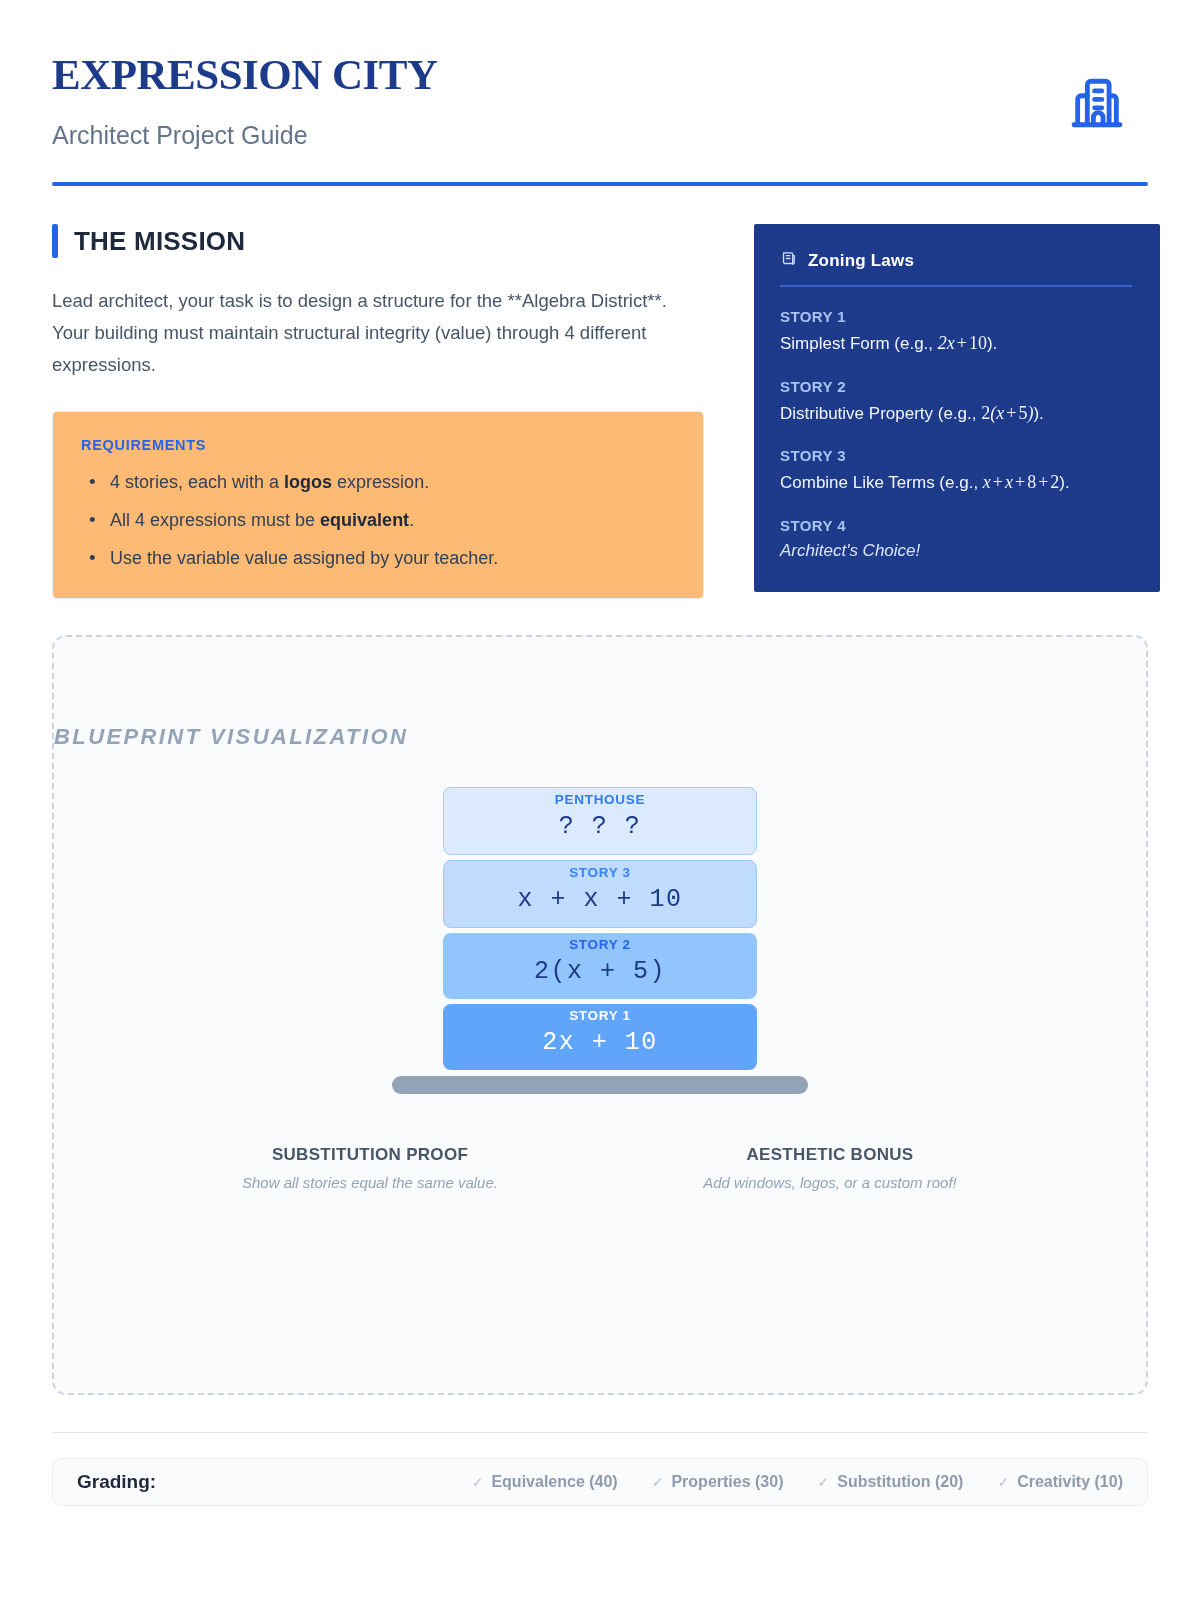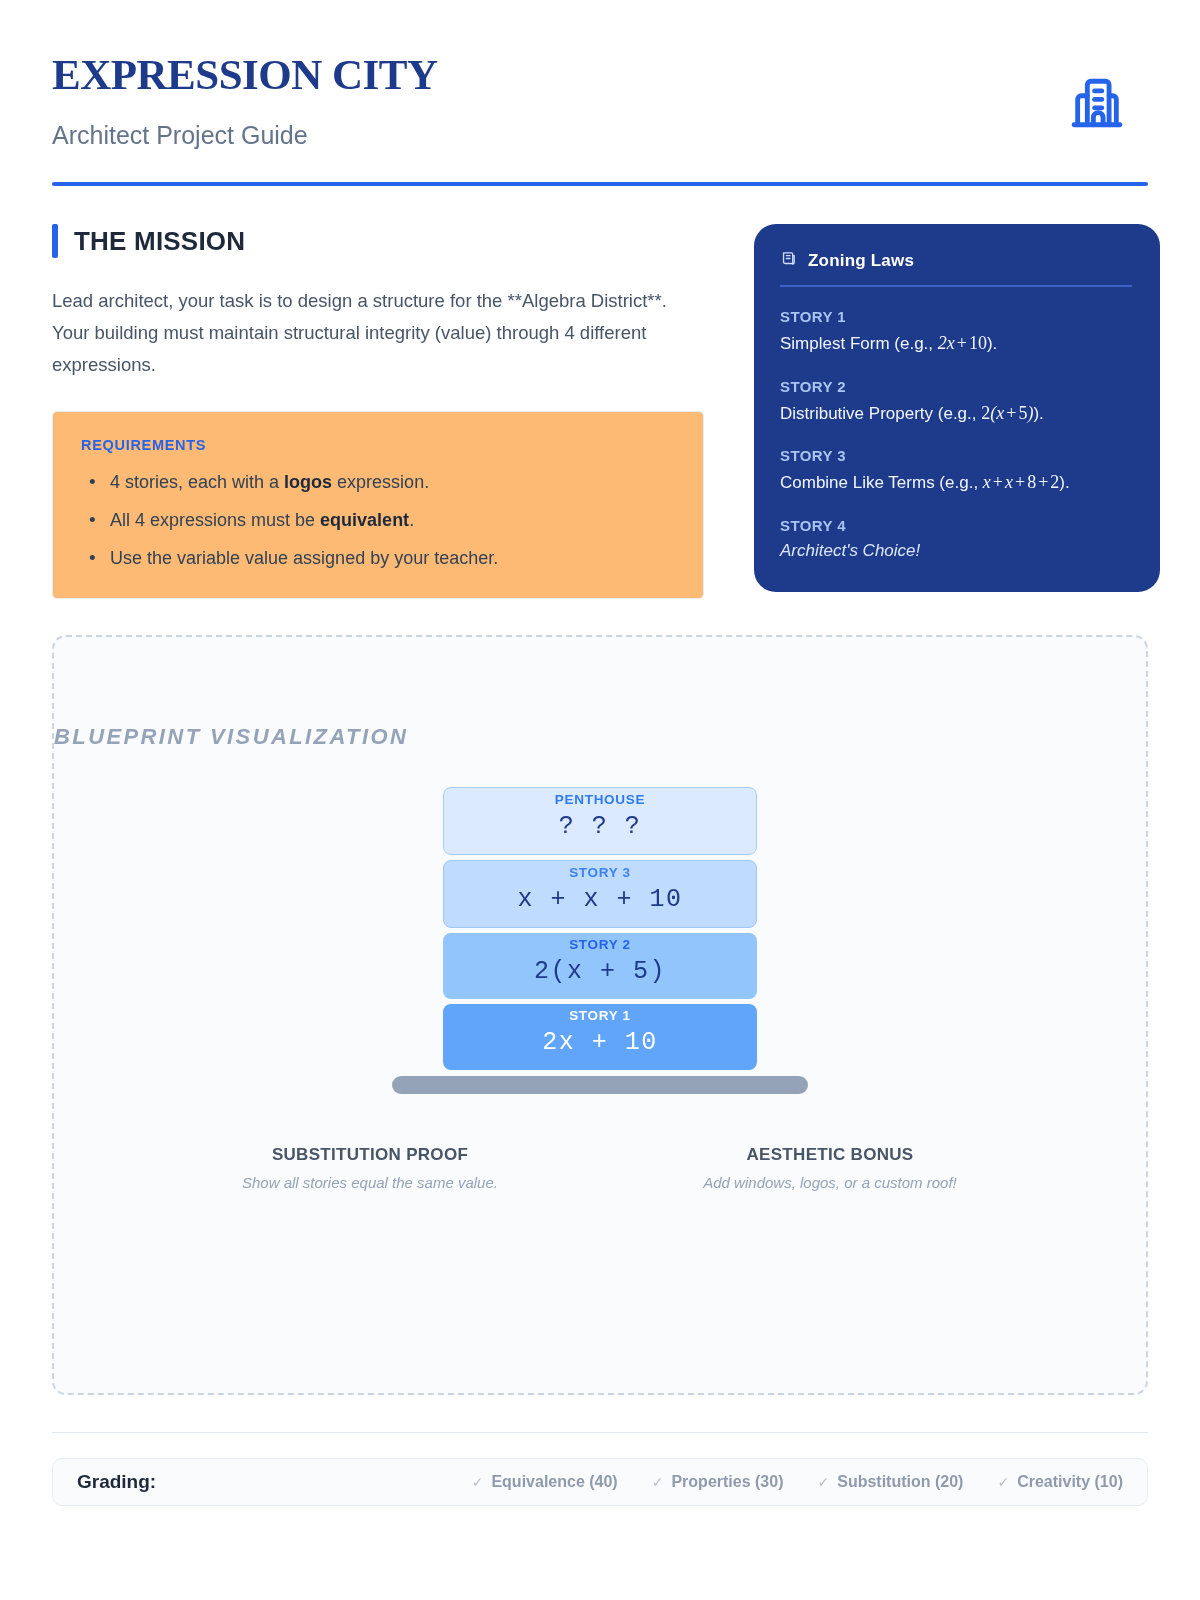--- a/index.html
+++ b/index.html
@@ -108,21 +108,21 @@
     left: 8px;
     top: -1px;
     color: #334155;
     font-size: 19px;
   }
   .req-list b { font-weight: 700; color: #1e293b; }
 
   
   .zoning {
     background: #1e3a8a;
-    border-radius: 22px;
+    border-radius: 2px;
     padding: 26px 28px 28px 26px;
     color: #ffffff;
   }
   .zoning-head {
     display: flex;
     align-items: center;
     gap: 11px;
     font-size: 17px;
     font-weight: 700;
     letter-spacing: 0.2px;

